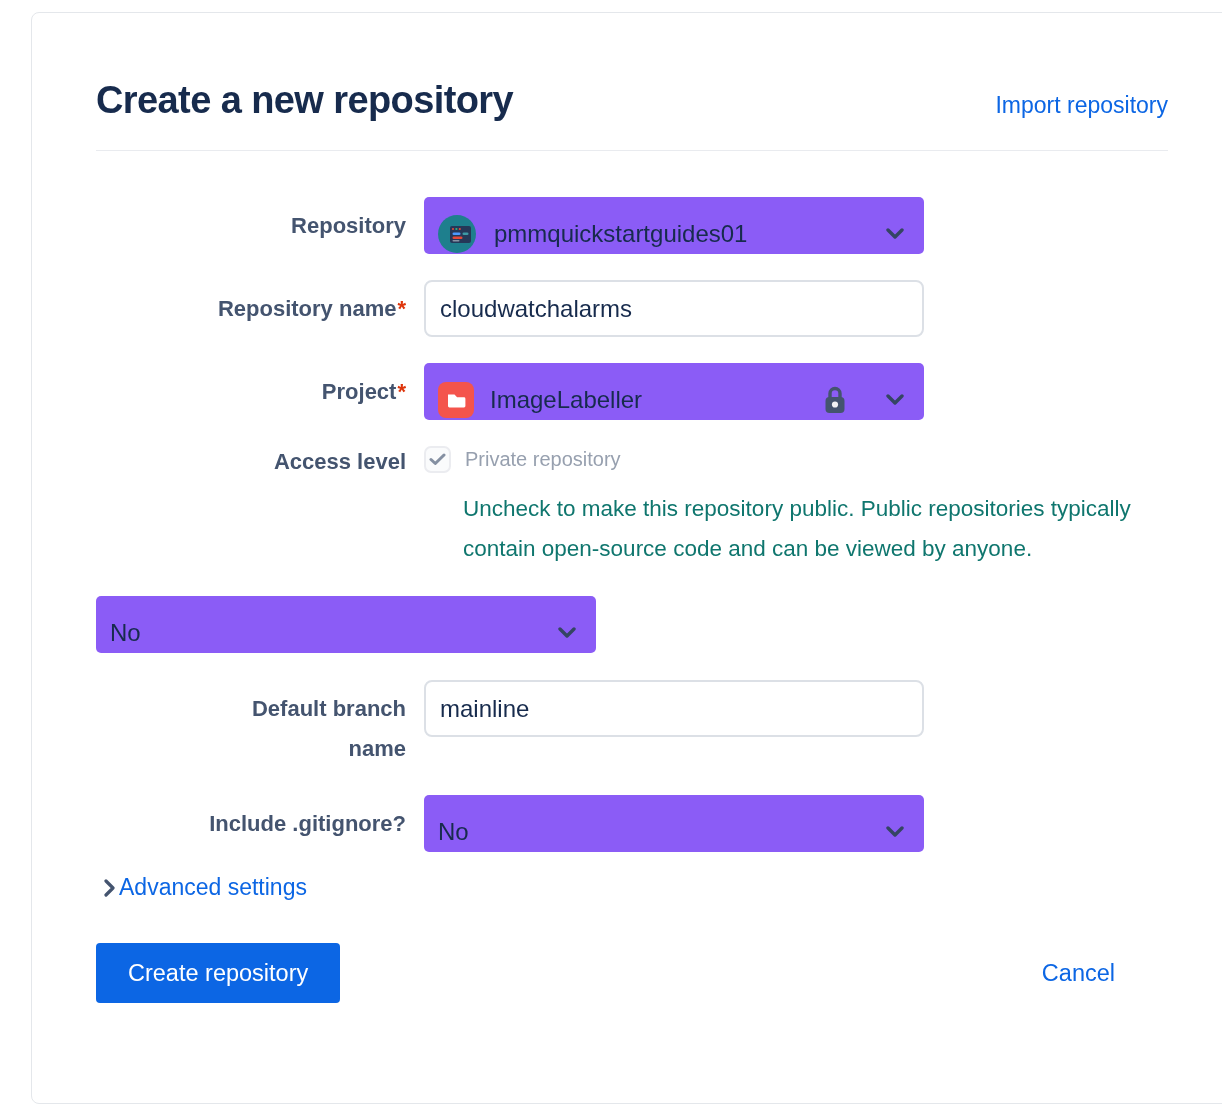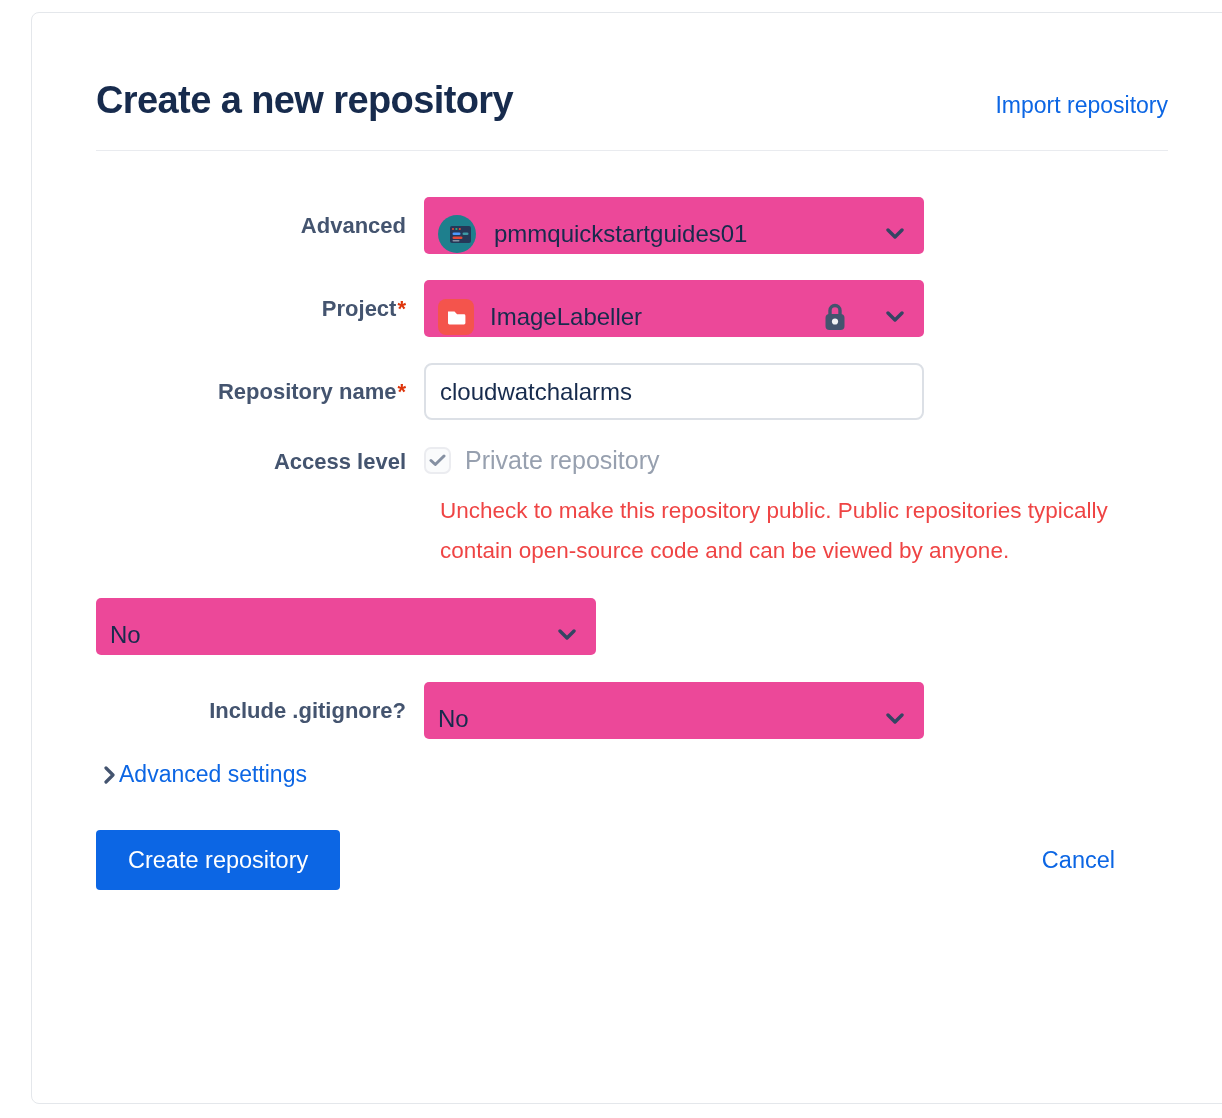--- a/index.html
+++ b/index.html
@@ -62,21 +62,21 @@
     text-align: right;
     line-height: 30px;
   }
   .required { color: #DE350B; font-weight: 700; margin-left: 1px; }
 
   .field { width: 500px; }
 
   
   .select-btn {
     width: 500px; height: 57px;
-    background: #ec4899;
+    background: #8b5cf6;
     border: none;
     border-radius: 5px;
     display: flex;
     align-items: center;
     padding: 16px 20px 0 14px;
     cursor: pointer;
     font-size: 24px;
     color: #172B4D;
   }
   .select-btn .spacer { flex: 1; }
@@ -108,31 +108,31 @@
   .checkbox-line { display: flex; align-items: center; }
   .checkbox {
     width: 27px; height: 27px;
     background: #FAFBFC;
     border: 2px solid #EBECF0;
     border-radius: 7px;
     display: flex; align-items: center; justify-content: center;
     flex: none;
   }
   .checkbox-label {
-    font-size: 25px;
+    font-size: 20px;
     color: #97A0AF;
     margin-left: 14px;
   }
   .help-text {
     margin-top: 16px;
-    margin-left: 16px;
+    margin-left: 39px;
     width: 676px;
     font-size: 22.5px;
     line-height: 40px;
-    color: #ef4444;
+    color: #0f766e;
   }
 
   
   .row-branch { align-items: start; }
   .row-branch .form-label {
     max-width: 200px;
     justify-self: end;
     line-height: 40px;
     margin-top: 9px;
   }
@@ -184,21 +184,21 @@
 <div class="card">
   <div class="card-inner">
 
     <div class="header">
       <h1 class="page-title">Create a new repository</h1>
       <a class="import-link">Import repository</a>
     </div>
     <div class="divider"></div>
 
     <div class="form-row">
-      <div class="form-label">Advanced</div>
+      <div class="form-label">Repository</div>
       <div class="select-btn">
         <span class="ws-avatar">
           <svg width="38" height="38" viewBox="0 0 38 38">
             <circle cx="19" cy="19" r="19" fill="#1E7F8D"></circle>
             <rect x="12" y="11" width="21" height="17" rx="2" fill="#253858"></rect>
             <circle cx="15" cy="14" r="1.1" fill="#E5493A"></circle>
             <circle cx="18.4" cy="14" r="1.1" fill="#36B37E"></circle>
             <circle cx="21.8" cy="14" r="1.1" fill="#E5493A"></circle>
             <rect x="14.5" y="17.5" width="8" height="2.6" rx="1.3" fill="#4C9AFF"></rect>
             <rect x="24.5" y="17.5" width="6" height="2.6" rx="1.3" fill="#3D9AA5"></rect>
@@ -210,20 +210,25 @@
         <span class="spacer"></span>
         <span class="chev">
           <svg width="18" height="11" viewBox="0 0 18 11">
               <path d="M2 2 L9 9 L16 2" stroke="#344563" stroke-width="3.4" fill="none" stroke-linecap="round" stroke-linejoin="round"></path>
             </svg>
         </span>
       </div>
     </div>
 
     <div class="form-row">
+      <div class="form-label"><span>Repository name</span><span class="required">*</span></div>
+      <input class="text-input" type="text" value="cloudwatchalarms" style="">
+    </div>
+
+    <div class="form-row">
       <div class="form-label"><span>Project</span><span class="required">*</span></div>
       <div class="select-btn">
         <span class="proj-avatar">
           <svg width="36" height="36" viewBox="0 0 36 36">
             <rect x="0" y="0" width="36" height="36" rx="8" fill="#F4544C"></rect>
             <path d="M10 12.5 h6.5 l2.6 2.8 H26 a1.4 1.4 0 0 1 1.4 1.4 v7.4 a1.4 1.4 0 0 1 -1.4 1.4 H11.4 A1.4 1.4 0 0 1 10 24.1 Z" fill="#ffffff"></path>
           </svg>
         </span>
         <span class="select-value">ImageLabeller</span>
         <span class="spacer"></span>
@@ -233,25 +238,20 @@
             <rect x="3.5" y="12" width="19" height="16" rx="4" fill="#44546E"></rect>
             <circle cx="13" cy="19.5" r="3.1" fill="#F1F2F4"></circle>
           </svg>
         </span>
         <span class="chev">
           <svg width="18" height="11" viewBox="0 0 18 11">
               <path d="M2 2 L9 9 L16 2" stroke="#344563" stroke-width="3.4" fill="none" stroke-linecap="round" stroke-linejoin="round"></path>
             </svg>
         </span>
       </div>
-    </div>
-
-    <div class="form-row">
-      <div class="form-label"><span>Repository name</span><span class="required">*</span></div>
-      <input class="text-input" type="text" value="cloudwatchalarms" style="">
     </div>
 
     <div class="form-row row-access">
       <div class="form-label">Access level</div>
       <div class="field">
         <div class="checkbox-line">
           <span class="checkbox">
             <svg width="17" height="13" viewBox="0 0 17 13">
                 <path d="M2 6.5 L6.3 10.5 L15 2" stroke="#8590A2" stroke-width="3" fill="none" stroke-linecap="round" stroke-linejoin="round"></path>
               </svg>
@@ -267,20 +267,24 @@
         <span class="select-value">No</span>
         <span class="spacer"></span>
         <span class="chev">
           <svg width="18" height="11" viewBox="0 0 18 11">
               <path d="M2 2 L9 9 L16 2" stroke="#344563" stroke-width="3.4" fill="none" stroke-linecap="round" stroke-linejoin="round"></path>
             </svg>
         </span>
       </div>
     </div>
 
+    <div class="form-row row-branch" style="margin-bottom:26px;">
+      <div class="form-label">Default branch name</div>
+      <input class="text-input" type="text" value="mainline" style="">
+    </div>
 
     <div class="form-row" style="margin-bottom:0;">
       <div class="form-label">Include .gitignore?</div>
       <div class="select-btn">
         <span class="select-value">No</span>
         <span class="spacer"></span>
         <span class="chev">
           <svg width="18" height="11" viewBox="0 0 18 11">
               <path d="M2 2 L9 9 L16 2" stroke="#344563" stroke-width="3.4" fill="none" stroke-linecap="round" stroke-linejoin="round"></path>
             </svg>

